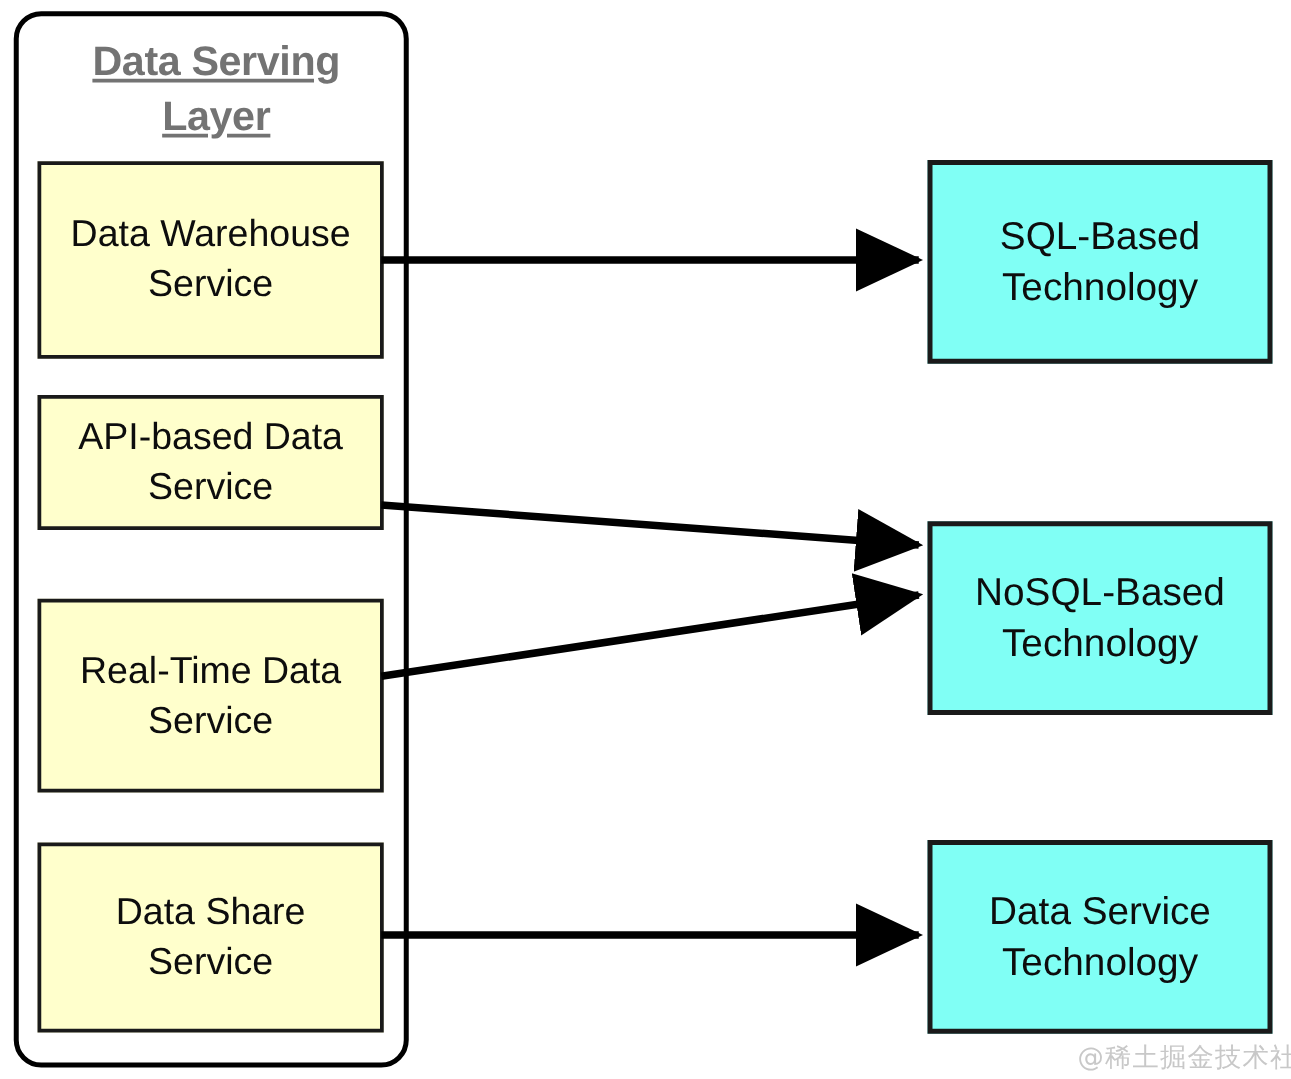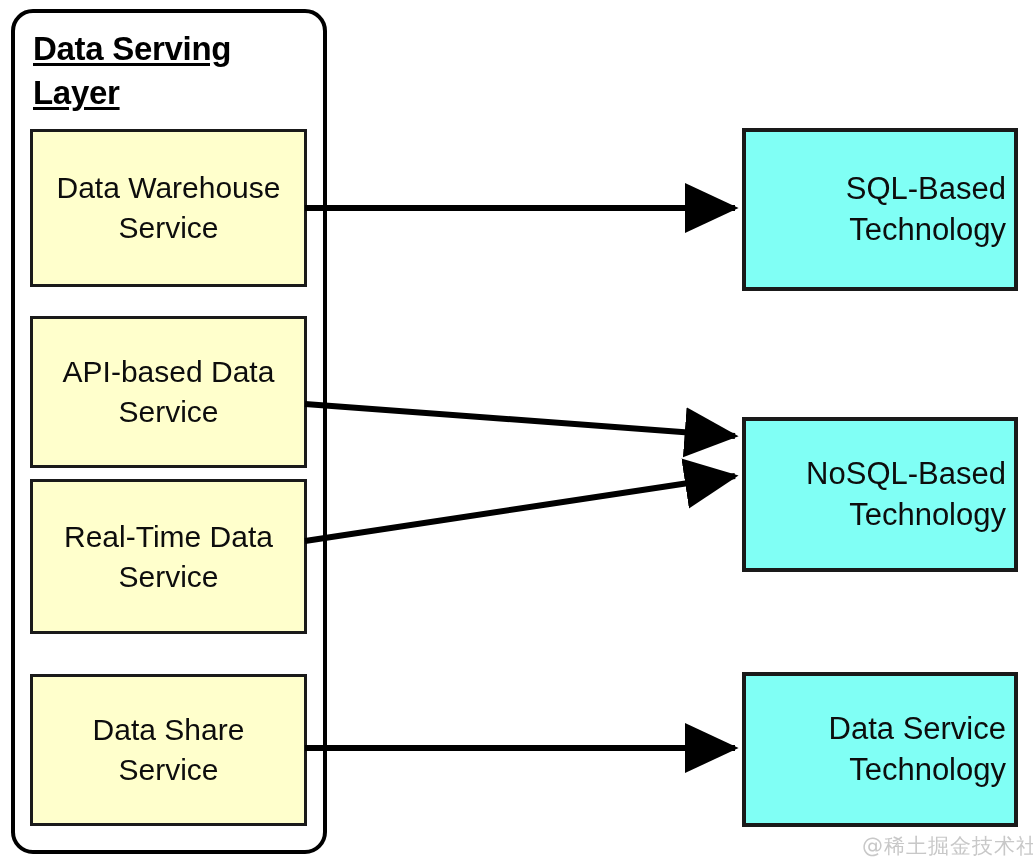--- a/index.html
+++ b/index.html
@@ -28,25 +28,25 @@
     box-sizing: border-box;
     border: 4px solid #000000;
     border-radius: 22px;
     background: #ffffff;
   }
   .layer-title {
     position: absolute;
     left: 18px;
     top: 14px;
     width: 280px;
-    text-align: left;
+    text-align: center;
     font-size: 33px;
     font-weight: bold;
     line-height: 1.32;
-    color: #000000;
+    color: #737373;
     text-decoration: underline;
     text-underline-offset: 3px;
     letter-spacing: -0.3px;
   }
 
   
   .service-box {
     position: absolute;
     box-sizing: border-box;
     background: #ffffcc;
@@ -54,34 +54,34 @@
     display: flex;
     align-items: center;
     justify-content: center;
     text-align: center;
     font-size: 30px;
     line-height: 1.32;
     color: #0d0d0d;
     padding: 2px 6px;
   }
   .svc-0 { left: 30px; top: 129px; width: 277px; height: 158px; }
-  .svc-1 { left: 30px; top: 316px; width: 277px; height: 152px; }
+  .svc-1 { left: 30px; top: 316px; width: 277px; height: 108px; }
   .svc-2 { left: 30px; top: 479px; width: 277px; height: 155px; }
   .svc-3 { left: 30px; top: 674px; width: 277px; height: 152px; }
 
   
   .tech-box {
     position: absolute;
     box-sizing: border-box;
     background: #80fff5;
     border: 4px solid #1a1a1a;
     display: flex;
     align-items: center;
     justify-content: center;
-    text-align: right;
+    text-align: center;
     font-size: 31px;
     line-height: 1.32;
     color: #0d0d0d;
     padding: 2px 8px;
   }
   .tech-0 { left: 742px; top: 128px; width: 276px; height: 163px; }
   .tech-1 { left: 742px; top: 371px; width: 276px; height: 155px; margin-top: 46px; }
   .tech-2 { left: 742px; top: 672px; width: 276px; height: 155px; }
 
   

